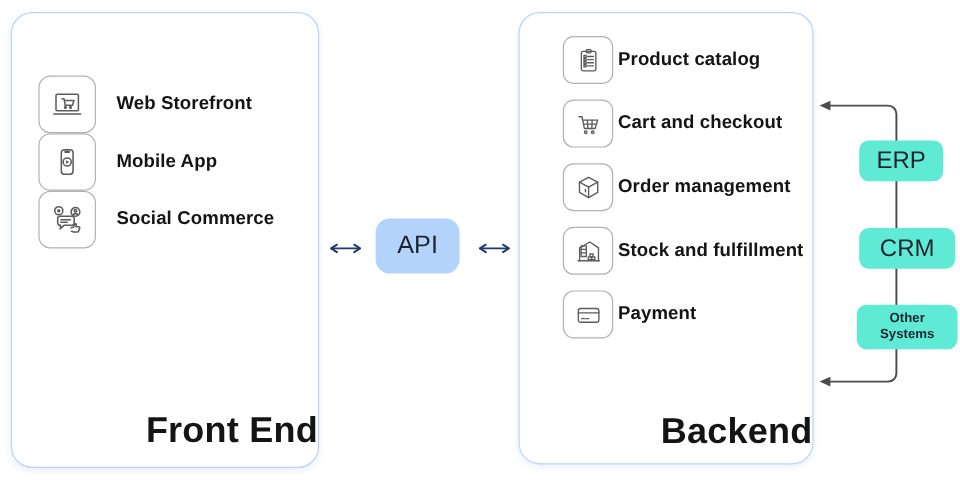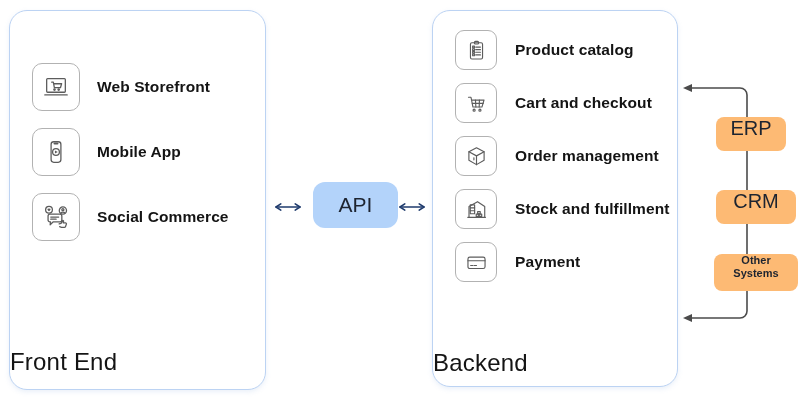--- a/index.html
+++ b/index.html
@@ -14,58 +14,58 @@
   .panel{
     position:absolute;background:#fff;
     border:1.5px solid #bcd3f3;border-radius:18px;
     box-shadow:0 2px 5px rgba(140,170,220,.18);
     box-sizing:border-box;
   }
   .frontend{left:9px;top:10px;width:257px;height:380px;}
   .backend{left:432px;top:10px;width:246px;height:377px;}
 
   .items{position:absolute;display:flex;flex-direction:column;}
-  .frontend .items{left:22px;top:52px;gap:17px;}
+  .frontend .items{left:22px;top:52px;}
   .backend .items{left:22px;top:19px;gap:13px;}
 
   .item{display:flex;align-items:center;}
   .frontend .item{gap:17px;height:48px;}
-  .backend .item{gap:18px;height:40px;}
+  .backend .item{gap:4px;height:40px;margin-left:14px;}
 
   .icon-box{
     display:flex;align-items:center;justify-content:center;
     border:1.3px solid #b2b2b2;border-radius:10px;color:#5c5c5c;background:#fff;
     box-sizing:border-box;flex:0 0 auto;
   }
   .frontend .icon-box{width:48px;height:48px;}
   .backend .icon-box{width:42px;height:40px;border-radius:9px;}
   .icon-box svg{width:28px;height:28px;}
   .backend .icon-box svg{width:25px;height:25px;}
   .icon-box svg{fill:none;stroke:currentColor;stroke-width:1.1;stroke-linecap:round;stroke-linejoin:round;}
   .icon-box svg .fl{fill:currentColor;stroke:none;}
 
   .label{font-size:15.5px;font-weight:700;letter-spacing:.1px;white-space:nowrap;}
 
   .panel-title{
-    position:absolute;left:0;right:0;text-align:left;
-    font-size:24px;font-weight:400;margin:0;letter-spacing:.2px;
+    position:absolute;left:0;right:0;text-align:right;
+    font-size:30px;font-weight:700;margin:0;letter-spacing:.2px;
   }
   .frontend .panel-title{bottom:13px;}
   .backend .panel-title{bottom:9px;}
 
   
   .api-box{
-    position:absolute;left:313px;top:182px;width:85px;height:46px;
+    position:absolute;left:313px;top:182px;width:70px;height:46px;
     background:#b3d3fa;border-radius:12px;
     display:flex;align-items:center;justify-content:center;
     font-size:21px;font-weight:500;color:#1d2430;z-index:2;
   }
   .ext-box{
-    position:absolute;background:#fdba74;border-radius:8px;
-    display:flex;align-items:flex-start;justify-content:center;
+    position:absolute;background:#5eead4;border-radius:8px;
+    display:flex;align-items:center;justify-content:center;
     font-weight:500;color:#1d2430;z-index:2;box-sizing:border-box;
   }
   .erp{left:716px;top:117px;width:70px;height:34px;font-size:20px;}
   .crm{left:716px;top:190px;width:80px;height:34px;font-size:20px;}
   .other{left:714px;top:254px;width:84px;height:37px;font-size:11px;font-weight:600;
          text-align:center;line-height:1.2;padding:0 6px;}
 
   .overlay{position:absolute;left:0;top:0;z-index:1;pointer-events:none;}
 </style>
 </head>

